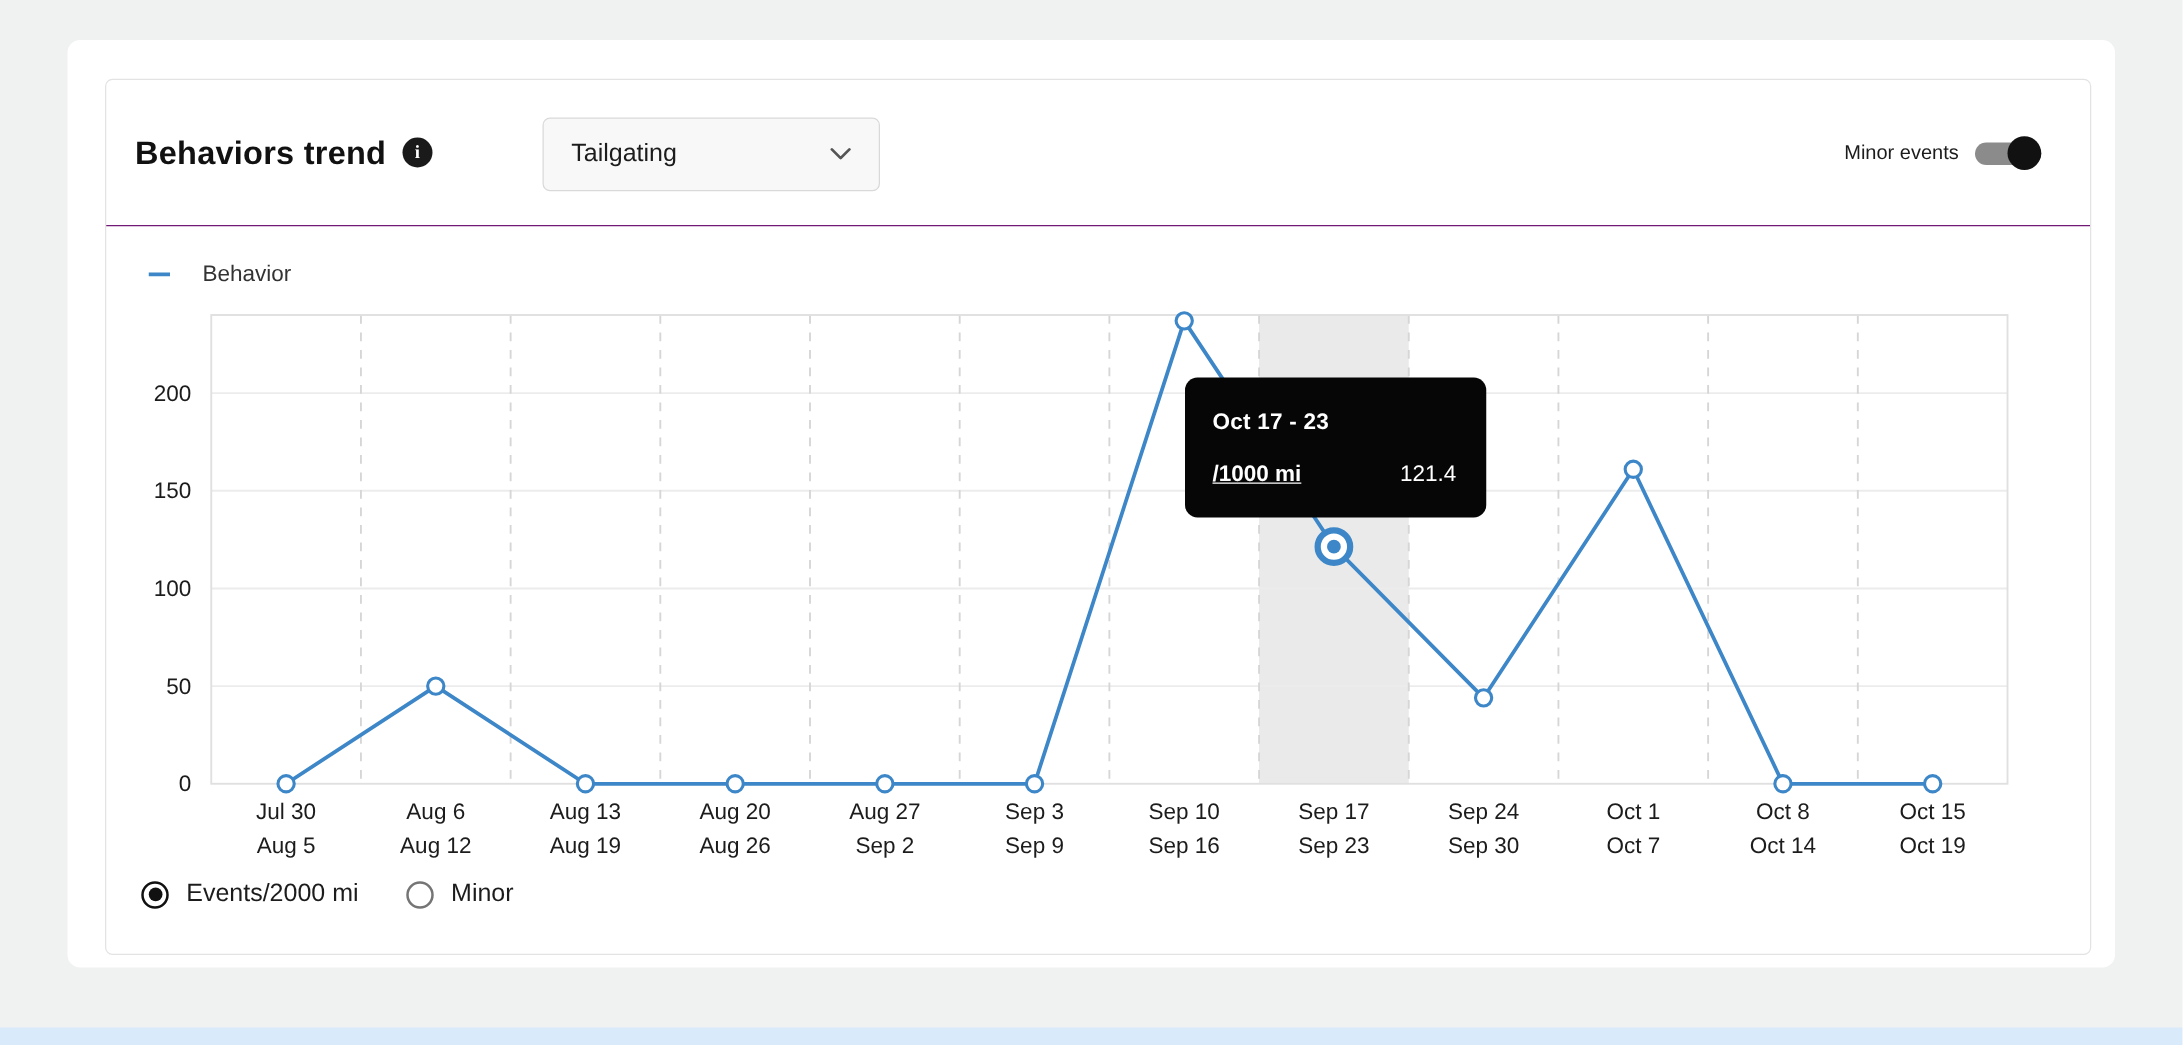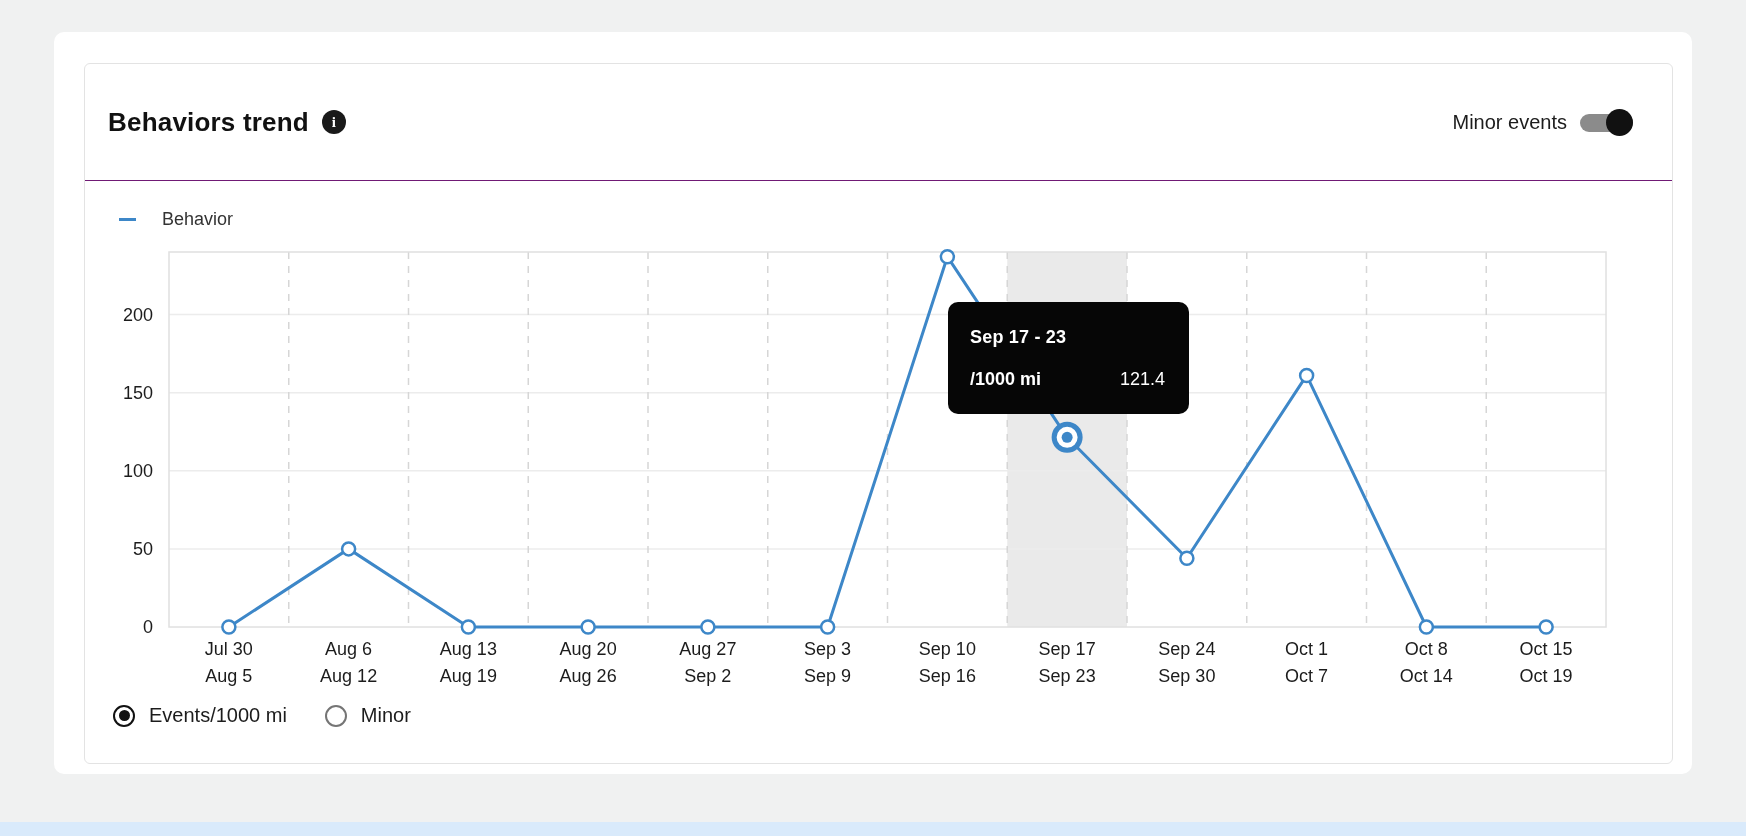--- a/index.html
+++ b/index.html
@@ -20,21 +20,21 @@
                font-size:15px; font-weight:bold; display:flex; align-items:center;
                justify-content:center; font-family:"Liberation Serif","DejaVu Serif",serif;
                cursor:pointer; }
   .dropdown { position:absolute; left:349px; top:30px; width:270px; height:59px;
               background:#f8f8f8; border:1px solid #d9d9d9; border-radius:6px;
               display:flex; align-items:center; justify-content:space-between;
               padding:0 22px; cursor:pointer; }
   .dropdown-value { font-size:20px; color:#1c1c1c; }
   .toggle-group { position:absolute; right:39px; top:0; height:117px;
                   display:flex; align-items:center; gap:13px; }
-  .toggle-label { font-size:20px; color:#1c1c1c; }
+  .toggle-label { font-size:16px; color:#1c1c1c; }
   .toggle { position:relative; width:53px; height:18px; border-radius:9px;
             background:#c9c9c9; cursor:pointer; }
   .toggle .knob { position:absolute; width:27px; height:27px; border-radius:50%;
                   background:#111; top:-4.5px; left:0; }
   .toggle.on { background:#8b8b8b; }
   .toggle.on .knob { left:auto; right:0; }
 
   
   .legend { position:absolute; left:34px; top:145px; display:flex; align-items:center;
             gap:26px; }
@@ -43,21 +43,21 @@
 
   #chart-svg { position:absolute; left:0; top:125px; width:1589px; height:500px; }
   #chart-svg text.tick { font-family:"Liberation Sans","DejaVu Sans",sans-serif;
                          font-size:18px; fill:#1c1c1c; }
 
   .tooltip { position:absolute; left:863px; top:238px; width:241px; height:112px;
              background:#060606; border-radius:10px; color:#fff; padding:25px 24px 0 22px; }
   .tt-title { font-size:18px; font-weight:bold; letter-spacing:0.2px; }
   .tt-row { display:flex; justify-content:space-between; align-items:baseline;
             margin-top:21px; }
-  .tt-label { font-size:18px; font-weight:bold; }
+  .tt-label { font-size:18px; font-weight:bold;text-decoration:underline; }
   .tt-value { font-size:18px; }
 
   .radio-row { position:absolute; left:28px; top:640px; display:flex; align-items:center;
                gap:38px; }
   .radio-item { display:flex; align-items:center; gap:14px; cursor:pointer; }
   .radio { width:22px; height:22px; border-radius:50%; border:2px solid #757575;
            display:flex; align-items:center; justify-content:center; background:#fff; }
   .radio .dot { width:11px; height:11px; border-radius:50%; background:transparent; }
   .radio.checked { border-color:#111; }
   .radio.checked .dot { background:#111; }
@@ -71,20 +71,26 @@
 
 <div class="panel">
   <div class="card">
 
     <div class="card-header">
       <div class="title-group">
         <span class="card-title">Behaviors trend</span>
         <span class="info-icon">i</span>
       </div>
 
+      <div class="dropdown">
+        <span class="dropdown-value">Tailgating</span>
+        <svg width="17" height="11" viewBox="0 0 17 11">
+          <path d="M1.5 1.5 L8.5 8.5 L15.5 1.5" stroke="#555" stroke-width="2.2" fill="none" stroke-linecap="round" stroke-linejoin="round"></path>
+        </svg>
+      </div>
 
       <div class="toggle-group">
         <span class="toggle-label">Minor events</span>
         <div class="toggle on" id="minor-toggle">
           <div class="knob"></div>
         </div>
       </div>
     </div>
 
     <div class="legend">
@@ -149,33 +155,33 @@
         <circle cx="862.375" cy="67.6875" r="6.5" fill="#fff" stroke="#3d87c8" stroke-width="2.5"></circle>
         <circle cx="982.125" cy="248.3125" r="13" fill="#fff" stroke="#3d87c8" stroke-width="5"></circle>
         <circle cx="982.125" cy="248.3125" r="5.5" fill="#3d87c8"></circle>
         <circle cx="1101.875" cy="369.25" r="6.5" fill="#fff" stroke="#3d87c8" stroke-width="2.5"></circle>
         <circle cx="1221.625" cy="186.43750000000003" r="6.5" fill="#fff" stroke="#3d87c8" stroke-width="2.5"></circle>
         <circle cx="1341.375" cy="438" r="6.5" fill="#fff" stroke="#3d87c8" stroke-width="2.5"></circle>
         <circle cx="1461.125" cy="438" r="6.5" fill="#fff" stroke="#3d87c8" stroke-width="2.5"></circle>
       </svg>
 
     <div class="tooltip" id="chart-tooltip" style="background: rgb(6, 6, 6);">
-      <div class="tt-title">Sep 17 - 23</div>
+      <div class="tt-title">Oct 17 - 23</div>
       <div class="tt-row">
         <span class="tt-label">/1000 mi</span>
         <span class="tt-value">121.4</span>
       </div>
     </div>
 
     <div class="radio-row">
       <label class="radio-item">
         <span class="radio checked">
           <span class="dot"></span>
         </span>
-        <span class="radio-label">Events/1000 mi</span>
+        <span class="radio-label">Events/2000 mi</span>
       </label>
       <label class="radio-item">
         <span class="radio">
           <span class="dot"></span>
         </span>
         <span class="radio-label">Minor</span>
       </label>
     </div>
 
   </div>

